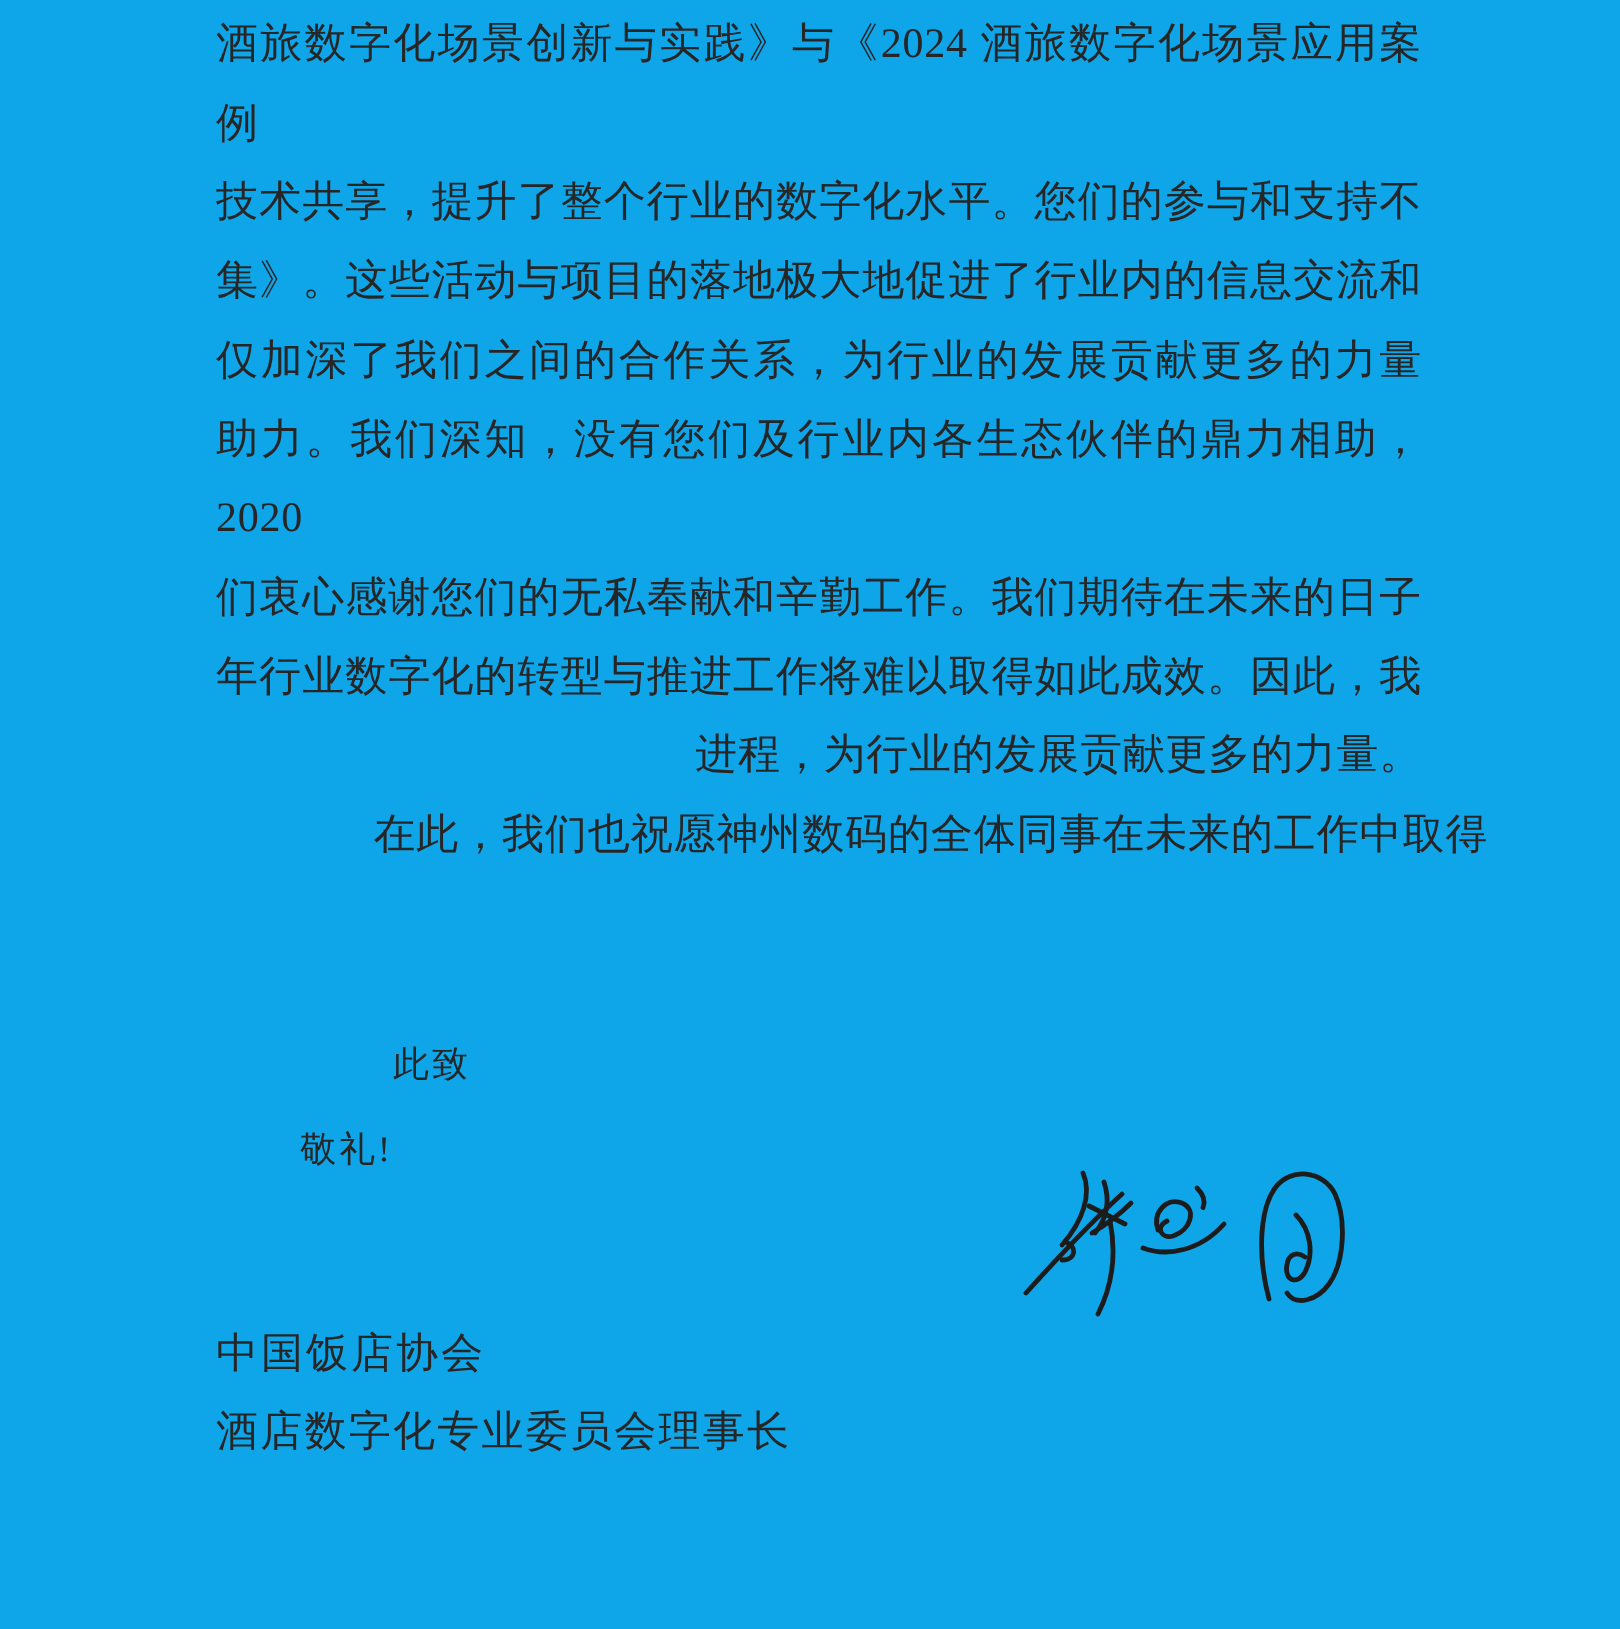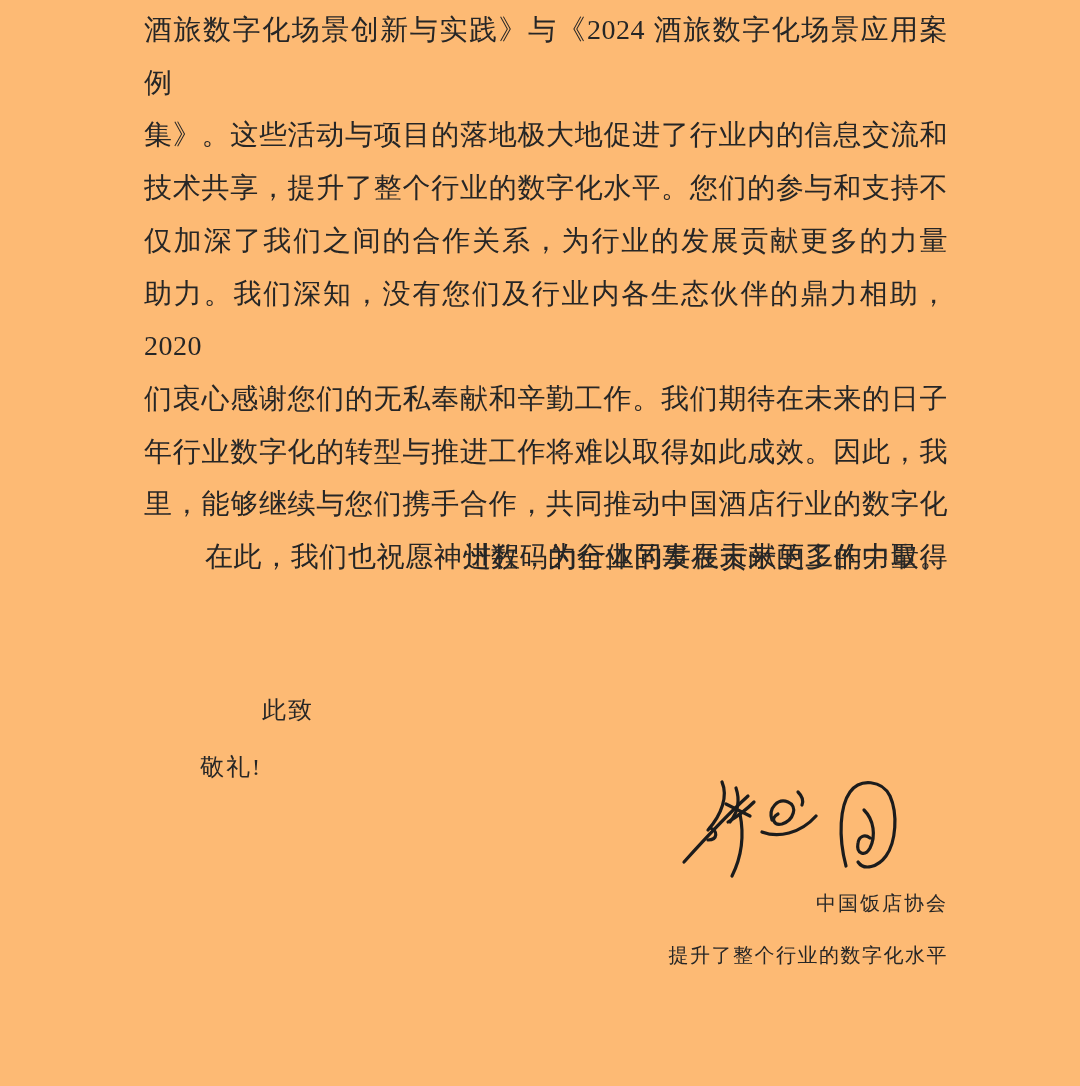--- a/index.html
+++ b/index.html
@@ -11,32 +11,32 @@
     width: 1080px;
     height: 1086px;
     overflow: hidden;
     font-family: "Liberation Serif", "DejaVu Serif", serif;
     color: #262626;
   }
   .page {
     position: relative;
     width: 1080px;
     height: 1086px;
-    background: #fdba74;
+    background: #0ea5e9;
   }
   .para {
     position: absolute;
     left: 144px;
     width: 804px;
     font-size: 28px;
     line-height: 52.7px;
     letter-spacing: 0.5px;
   }
   .para1 { top: 4px; }
-  .para2 { top: 531px; }
+  .para2 { top: 531px; margin-left: 44px; }
   .line { text-align: right; white-space: normal; }
   .line.just {
     text-align: justify;
     text-align-last: justify;
     text-justify: inter-character;
   }
   .line.indent { padding-left: 61px; }
   .closing {
     position: absolute;
     font-size: 24px;
@@ -48,42 +48,40 @@
   .signature-svg {
     position: absolute;
     left: 668px;
     top: 772px;
   }
   .signoff {
     position: absolute;
     left: 144px;
     top: 877px;
     width: 804px;
-    text-align: right;
-    font-size: 20px;
+    font-size: 28px;
     line-height: 52px;
   }
   .signoff .org1 { letter-spacing: 2px; }
   .signoff .org2 { letter-spacing: 1.5px; }
   .signoff .date { letter-spacing: 1px; }
 </style>
 </head>
 <body>
 
 <div class="page">
 
   <div class="para para1">
     <div class="line just">酒旅数字化场景创新与实践》与《2024 酒旅数字化场景应用案例</div>
+    <div class="line just">技术共享，提升了整个行业的数字化水平。您们的参与和支持不</div>
     <div class="line just">集》。这些活动与项目的落地极大地促进了行业内的信息交流和</div>
-    <div class="line just">技术共享，提升了整个行业的数字化水平。您们的参与和支持不</div>
     <div class="line just">仅加深了我们之间的合作关系，为行业的发展贡献更多的力量</div>
     <div class="line just">助力。我们深知，没有您们及行业内各生态伙伴的鼎力相助，2020</div>
     <div class="line just">们衷心感谢您们的无私奉献和辛勤工作。我们期待在未来的日子</div>
     <div class="line just">年行业数字化的转型与推进工作将难以取得如此成效。因此，我</div>
-    <div class="line just">里，能够继续与您们携手合作，共同推动中国酒店行业的数字化</div>
     <div class="line">进程，为行业的发展贡献更多的力量。</div>
   </div>
 
   <div class="para para2">
     <div class="line just indent">在此，我们也祝愿神州数码的全体同事在未来的工作中取得</div>
   </div>
 
   <div class="closing closing-1">此致</div>
   <div class="closing closing-2">敬礼!</div>
 
@@ -100,16 +98,16 @@
     <path d="M104,48 C100,36 110,26 120,30 C130,34 126,48 114,52 C106,54 102,46 110,42"></path>
     <path d="M130,20 C134,24 136,28 134,33"></path>
     <path d="M94,60 C110,66 132,62 148,44"></path>
 
     <path d="M178,94 C170,64 172,34 182,20 C192,6 214,8 222,24 C230,42 228,70 218,84 C210,95 196,99 190,90"></path>
     <path d="M196,38 C206,48 208,64 202,76 C197,85 188,82 190,71 C191,64 197,62 202,66"></path>
   </svg>
 
   <div class="signoff">
     <div class="org1">中国饭店协会</div>
-    <div class="org2">提升了整个行业的数字化水平</div>
+    <div class="org2">酒店数字化专业委员会理事长</div>
   </div>
 
 </div>
 
 </body></html>

